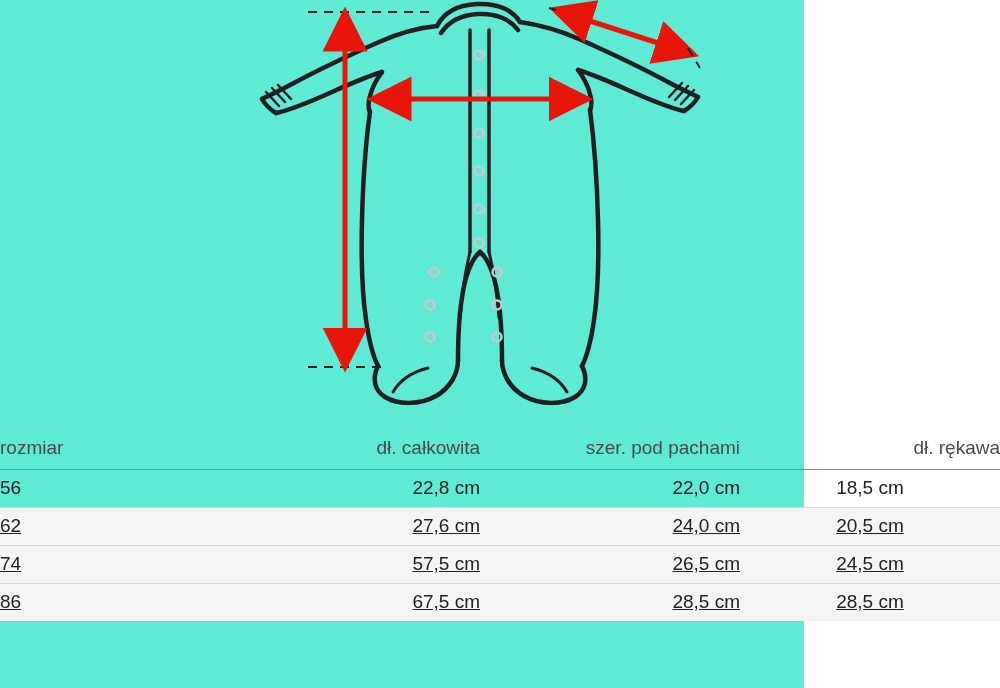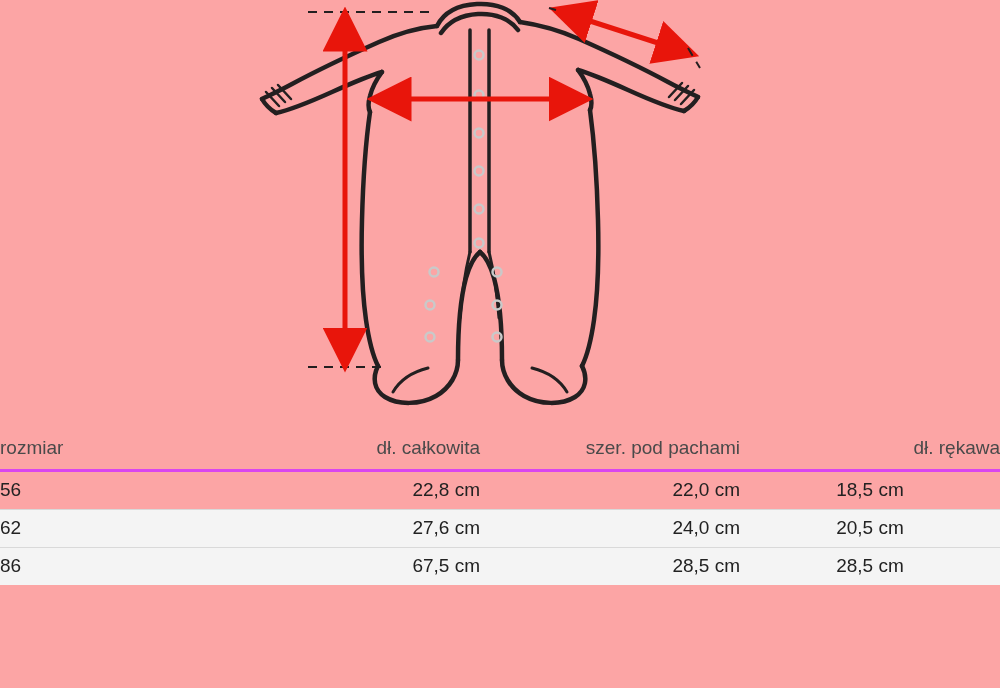--- a/index.html
+++ b/index.html
@@ -9,23 +9,23 @@
   }
   body {
     width: 1000px;
     height: 688px;
     font-family: "Liberation Sans", sans-serif;
     color: #222222;
     overflow: hidden;
   }
   #page {
     position: relative;
-    width: 1000px;
+    width: 804px;
     height: 688px;
-    background: #fca5a5;
+    background: #5eead4;
   }
   
   #diagram {
     position: absolute;
     left: 0;
     top: 0;
     width: 1000px;
     height: 425px;
   }
   #diagram svg {
@@ -48,24 +48,25 @@
   }
   #size-table thead th {
     color: #4a4a4a;
     font-size: 19px;
     padding-bottom: 10px;
   }
   #size-table tbody tr {
     border-top: 1px solid #d9d9d9;
   }
   #size-table tbody tr:first-child {
-    border-top: 3px solid #d946ef;
+    border-top: 1px solid #d946ef;
   }
   #size-table tbody tr.alt {
     background: #f4f4f4;
+    text-decoration: underline;
   }
   .col-0 { width: 22%; text-align: left;  padding-left: 34px; }
   .col-1 { width: 26%; text-align: right; padding-right: 88px; }
   .col-2 { width: 26%; text-align: right; padding-right: 82px; }
   .col-3 { width: 26%; text-align: center; padding-right: 96px; }
   thead .col-0 { text-align: left;  padding-left: 34px; }
   thead .col-1 { padding-right: 78px; }
   thead .col-2 { text-align: right; padding-right: 42px; }
   thead .col-3 { text-align: right; padding-right: 82px; }
 </style>
@@ -205,20 +206,26 @@
         <td class="col-2">22,0 cm</td>
         <td class="col-3">18,5 cm</td>
       </tr>
       <tr class="alt">
         <td class="col-0">62</td>
         <td class="col-1">27,6 cm</td>
         <td class="col-2">24,0 cm</td>
         <td class="col-3">20,5 cm</td>
       </tr>
       <tr class="alt">
+        <td class="col-0">74</td>
+        <td class="col-1">57,5 cm</td>
+        <td class="col-2">26,5 cm</td>
+        <td class="col-3">24,5 cm</td>
+      </tr>
+      <tr class="alt">
         <td class="col-0">86</td>
         <td class="col-1">67,5 cm</td>
         <td class="col-2">28,5 cm</td>
         <td class="col-3">28,5 cm</td>
       </tr>
     </tbody>
   </table>
 
 </div>
 

